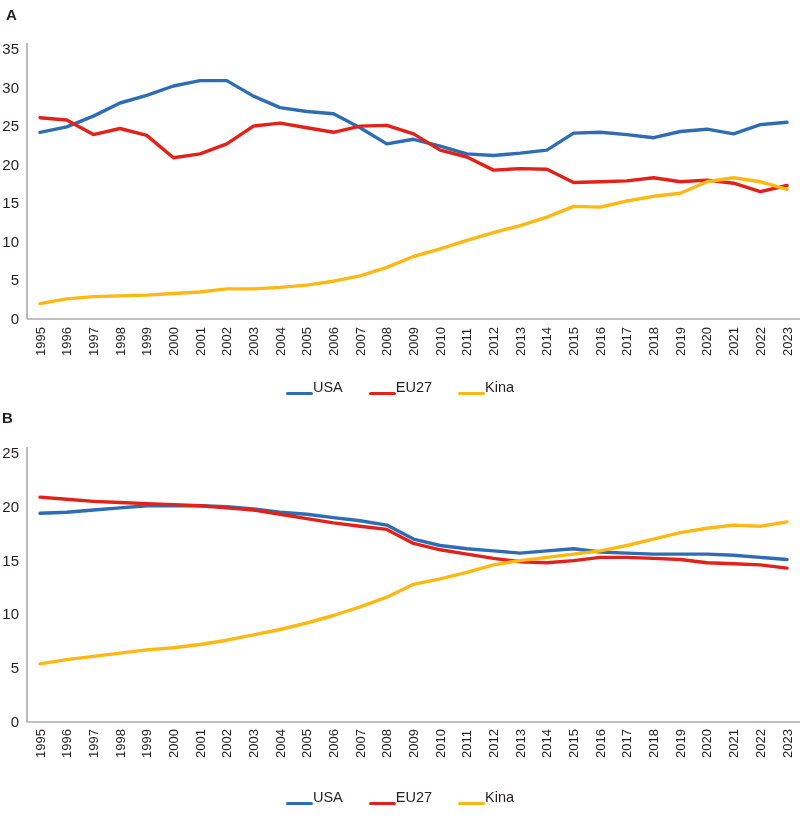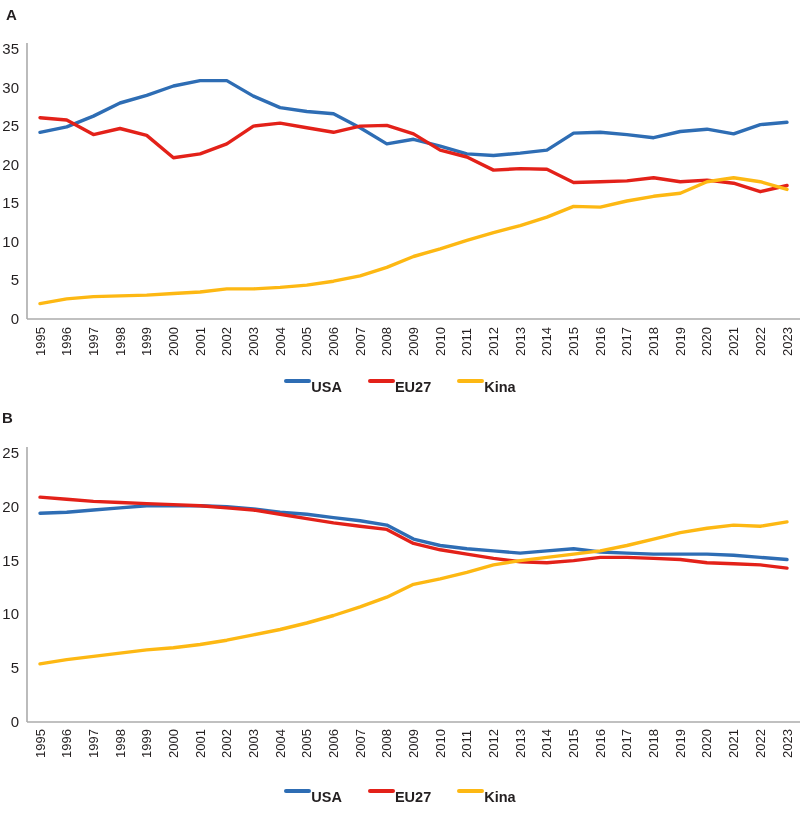--- a/index.html
+++ b/index.html
@@ -13,21 +13,21 @@
   .chart-svg{position:absolute;left:0;display:block;}
   .chart-svg.a{top:0;}
   .chart-svg.b{top:440px;}
   svg text{font-family:"Liberation Sans",sans-serif;fill:#231f20;}
   .legend{
     position:absolute;left:0;right:0;display:flex;justify-content:center;
     align-items:center;gap:26px;font-size:14.5px;color:#231f20;
   }
   .legend.a{top:379px;}
   .legend.b{top:789px;}
-  .legend-item{display:flex;align-items:flex-start;font-weight:bold;}
+  .legend-item{display:flex;align-items:flex-end;}
   .swatch{display:inline-block;width:27px;height:3.5px;border-radius:2px;background:#999;}
 </style>
 </head>
 <body>
 
 <div class="stage">
 
   <div class="panel-label a">A</div>
   <svg class="chart-svg a" width="800" height="372" viewBox="0 0 800 372">
       <line x1="27" y1="43" x2="27" y2="319" stroke="#ababab" stroke-width="1.6"></line>

